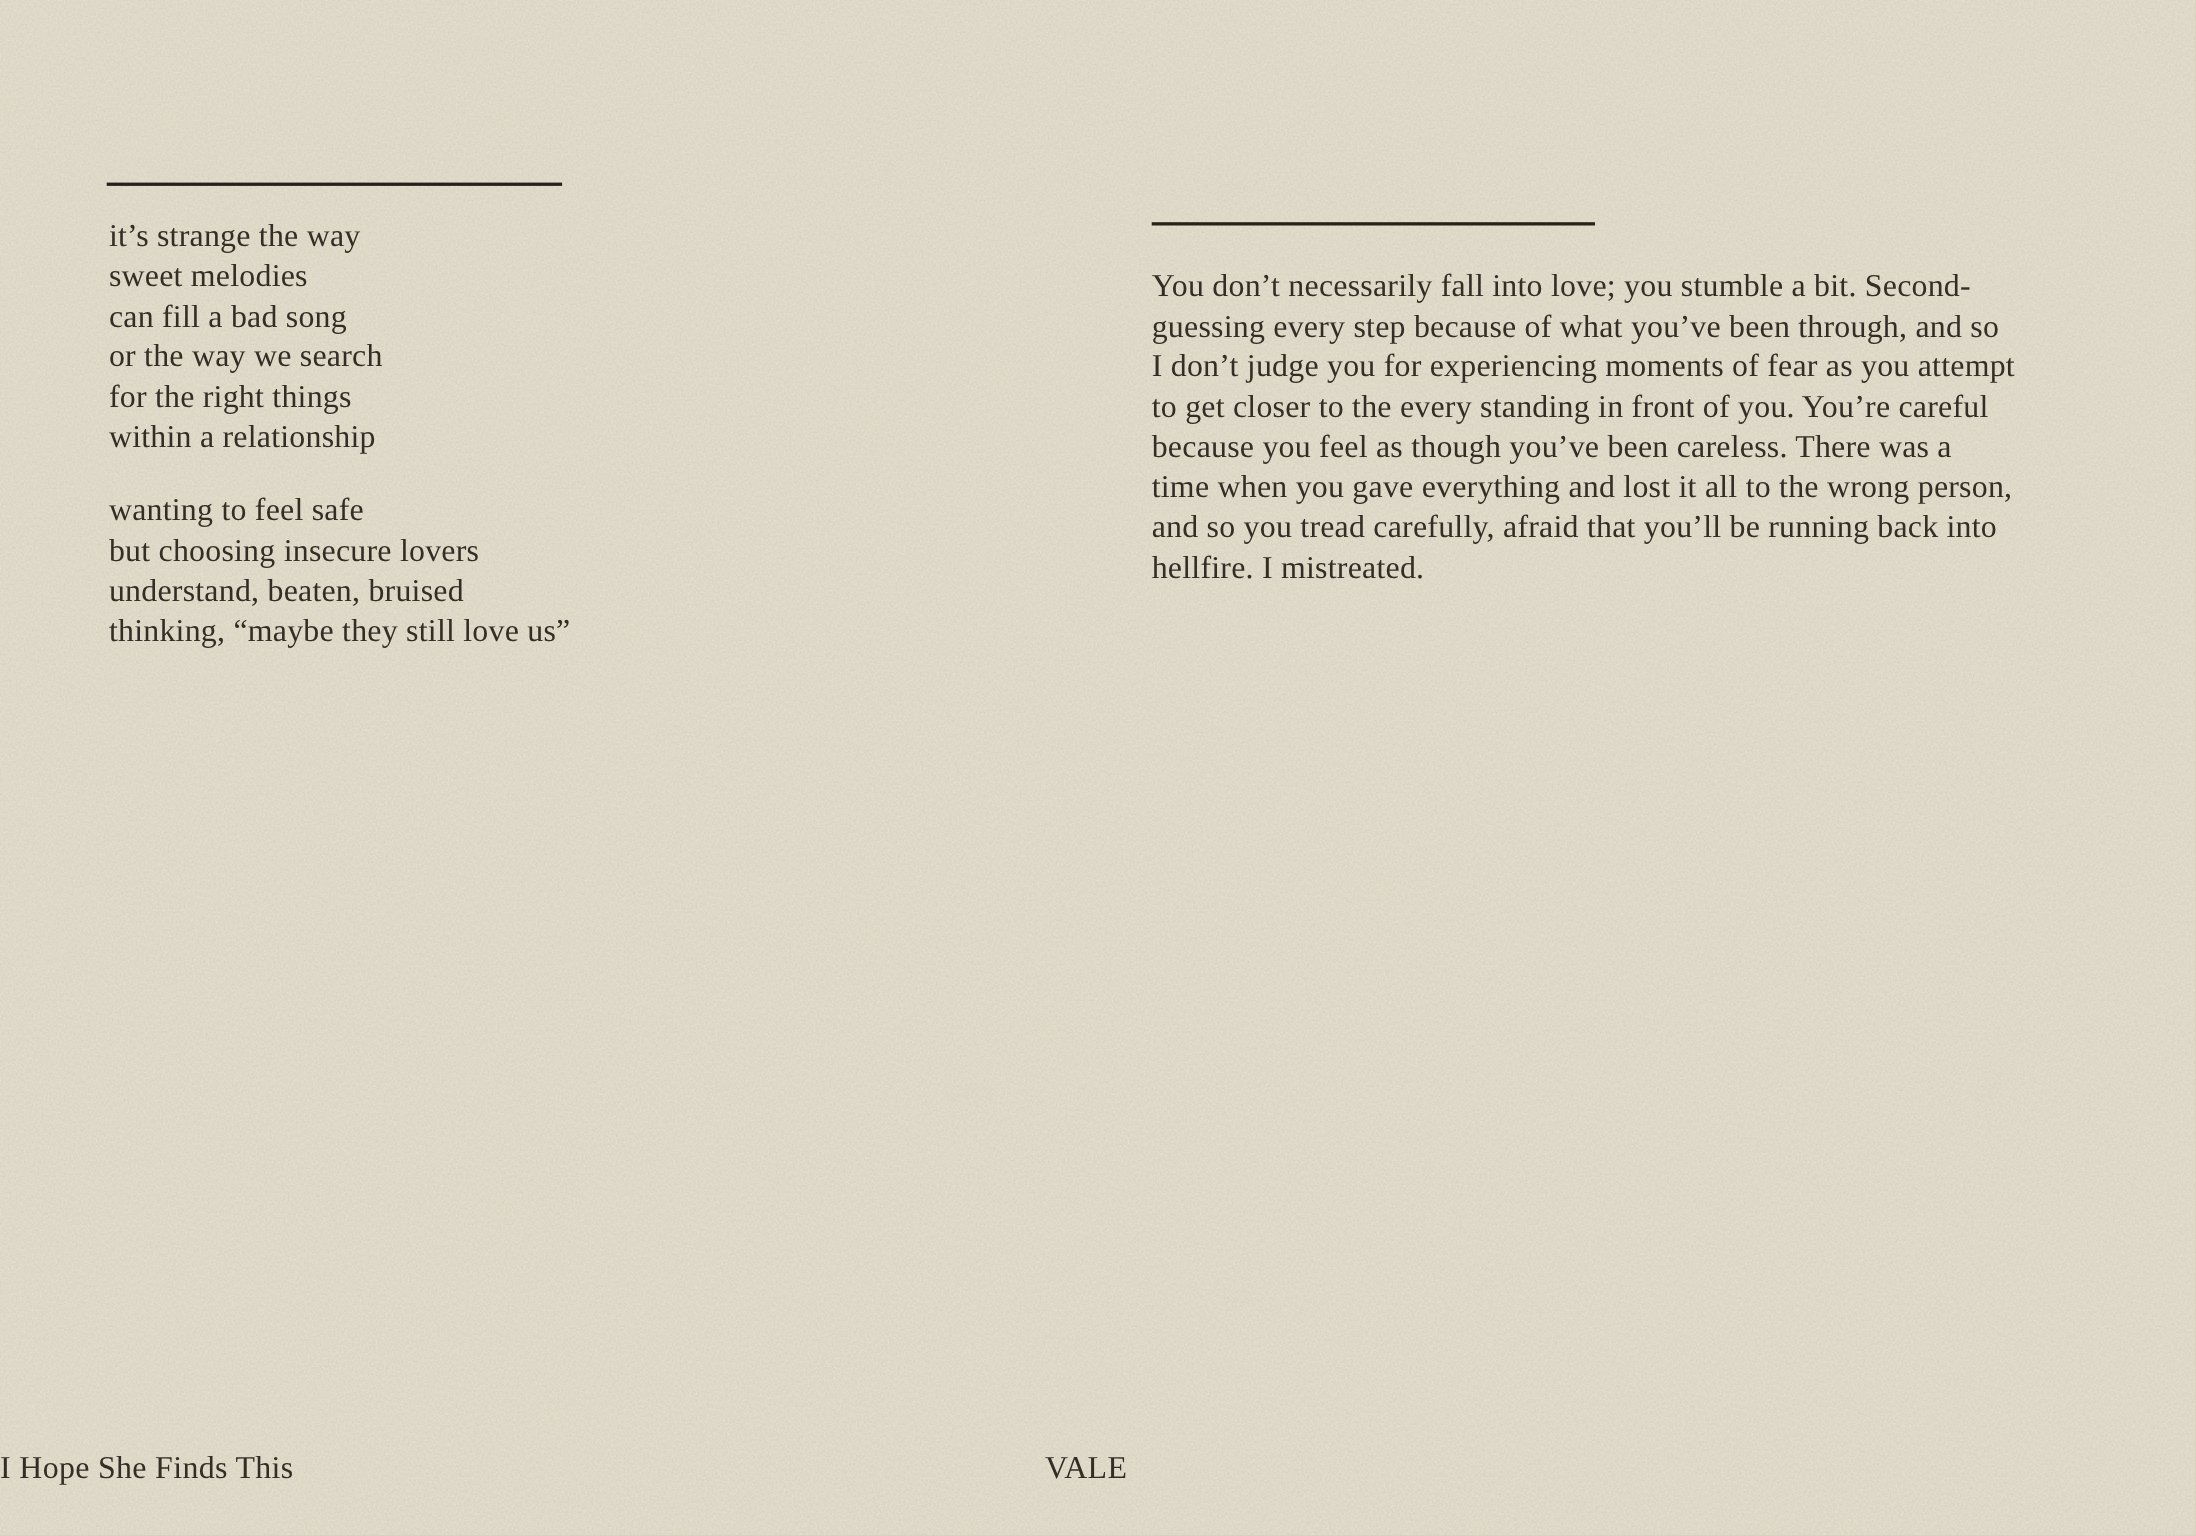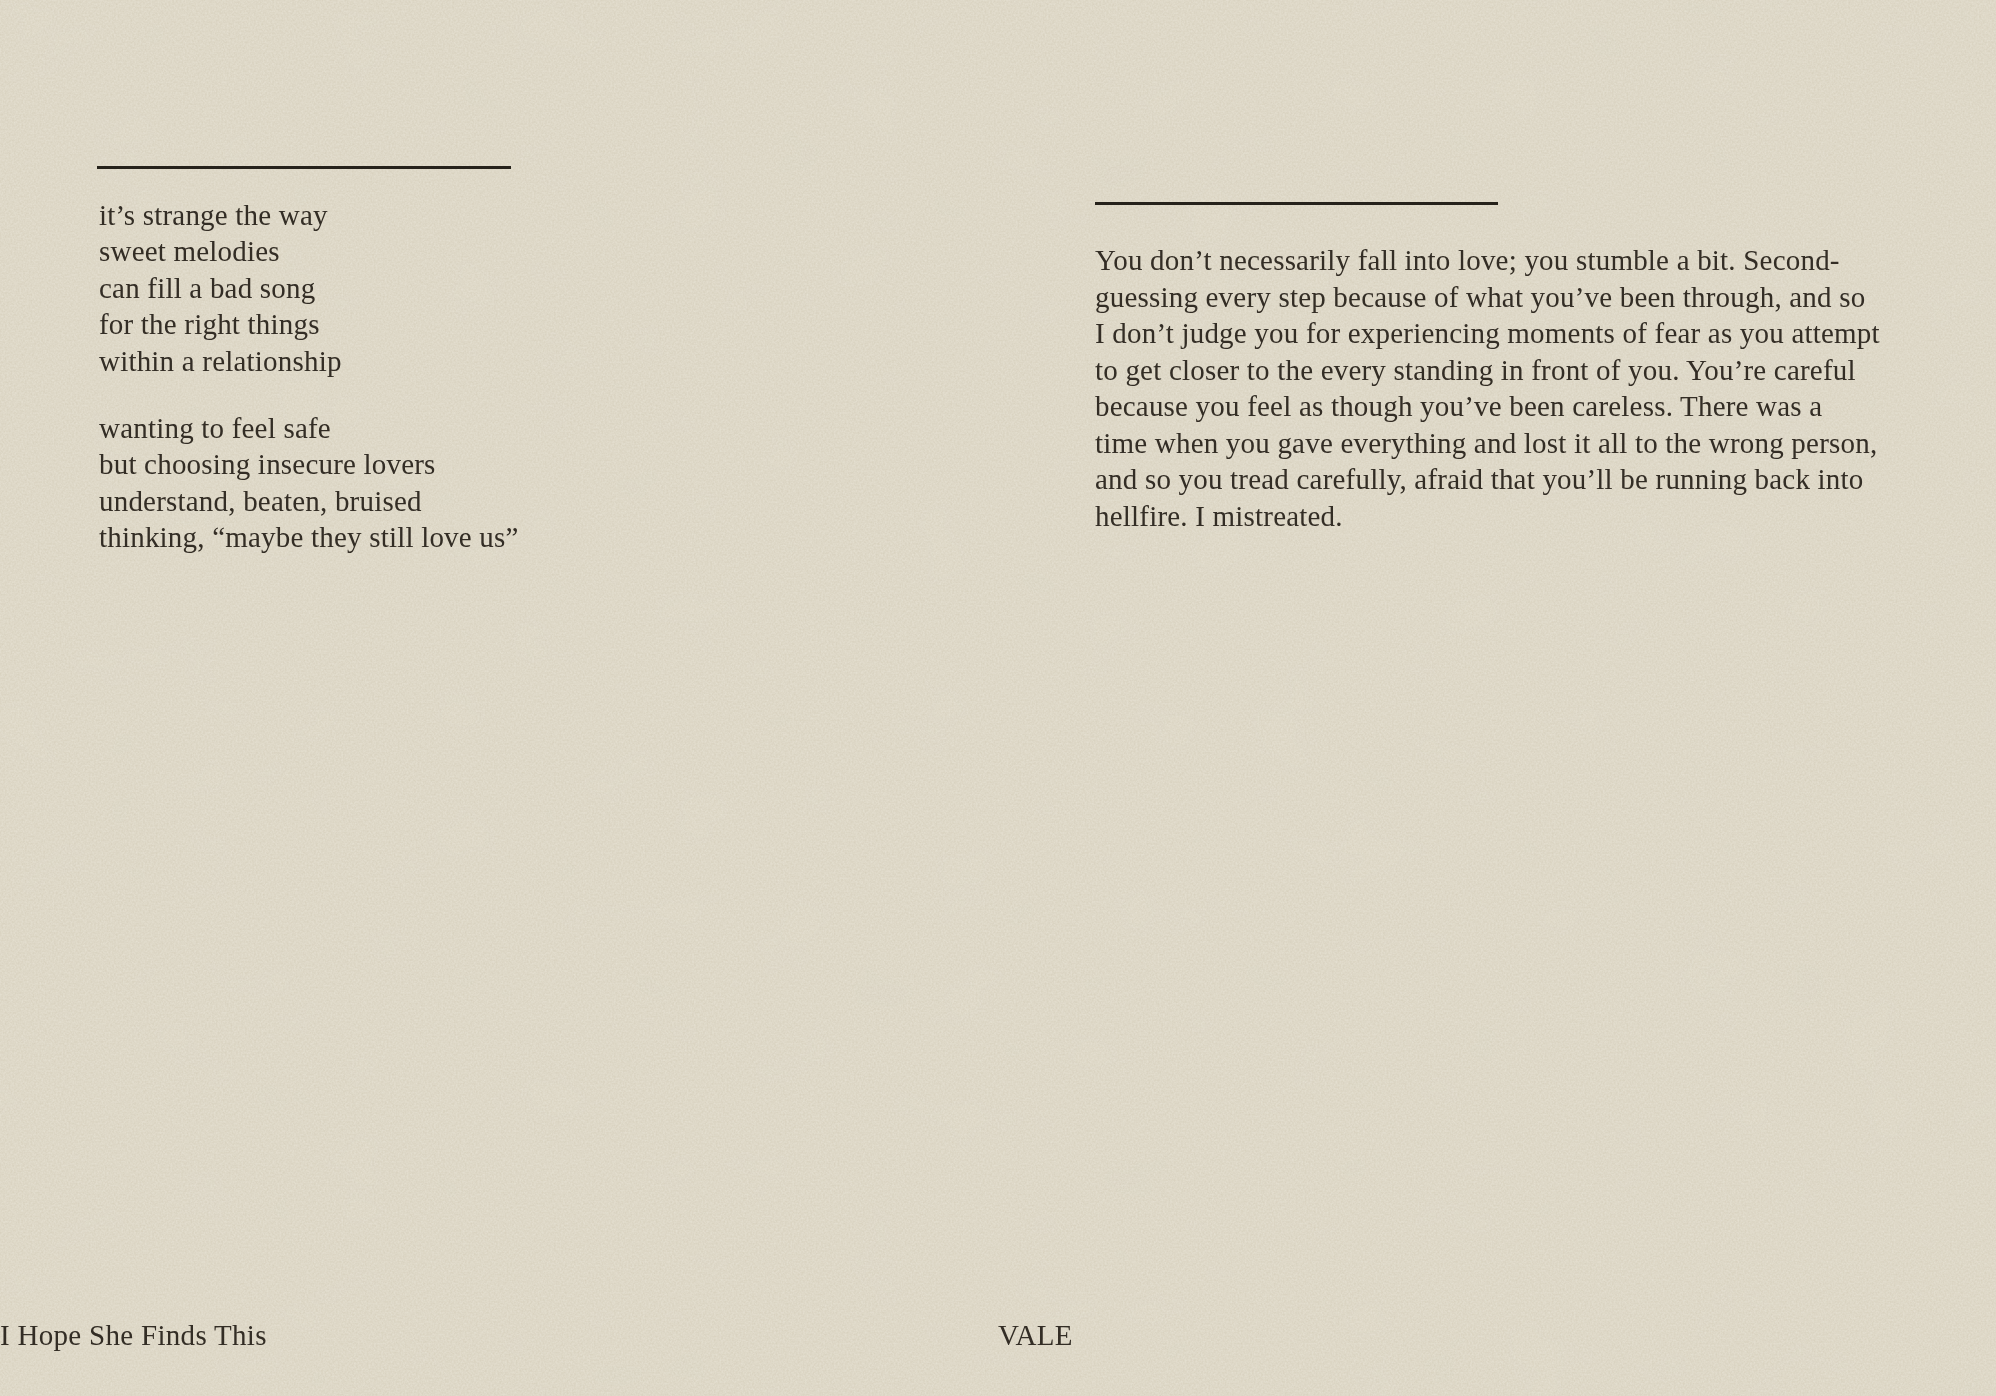--- a/index.html
+++ b/index.html
@@ -25,21 +25,21 @@
     pointer-events: none;
   }
   .page {
     position: absolute;
     top: 0;
     width: 998px;
     height: 1206px;
     z-index: 1;
   }
   .page-left  { left: 0; }
-  .page-right { left: 998px; }
+  .page-right { left: 950px; }
 
   .rule {
     position: absolute;
     height: 0;
     border-top: 3px solid #26221b;
   }
   .page-left .rule {
     left: 97px;
     top: 166px;
     width: 414px;
@@ -106,20 +106,21 @@
   </svg>
 
   <section class="page page-left">
     <div class="rule"></div>
 
     <div class="poem">
       <div class="stanza stanza-1">
           <div class="poem-line">it’s strange the way</div>
           <div class="poem-line">sweet melodies</div>
           <div class="poem-line">can fill a bad song</div>
+          <div class="poem-line">or the way we search</div>
           <div class="poem-line">for the right things</div>
           <div class="poem-line">within a relationship</div>
         </div>
       <div class="stanza stanza-2">
           <div class="poem-line">wanting to feel safe</div>
           <div class="poem-line">but choosing insecure lovers</div>
           <div class="poem-line">understand, beaten, bruised</div>
           <div class="poem-line">thinking, “maybe they still love us”</div>
         </div>
     </div>

